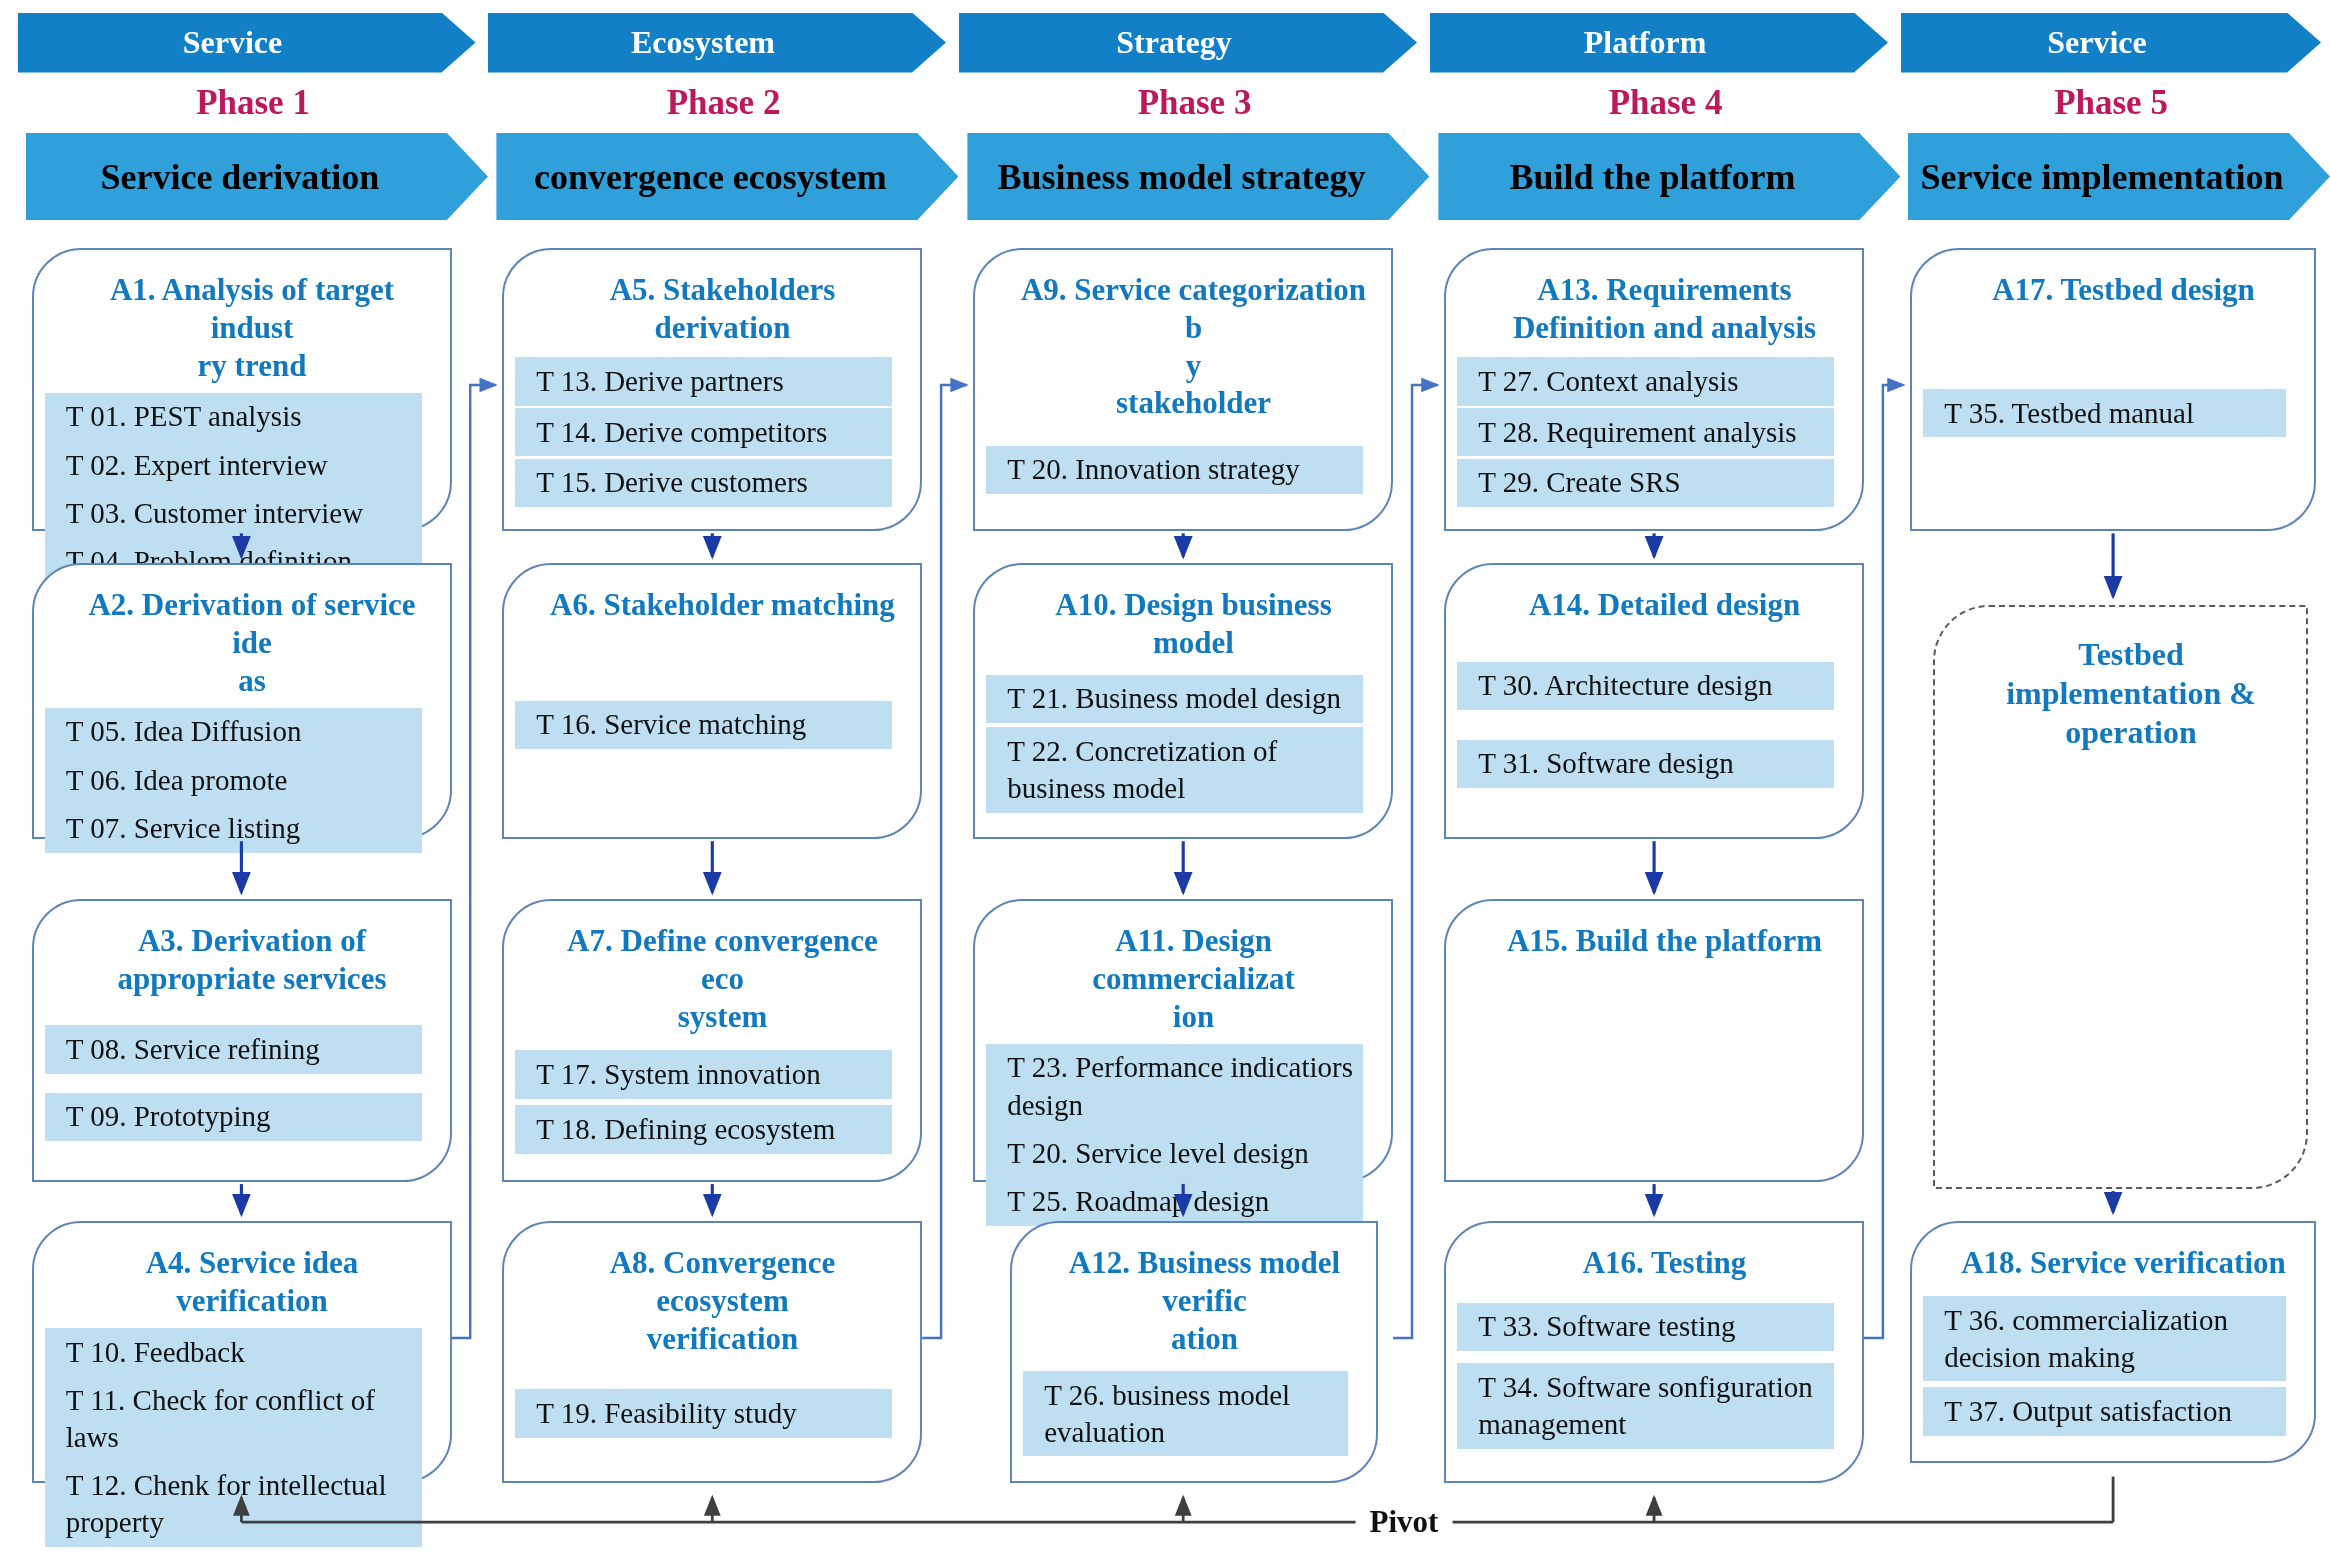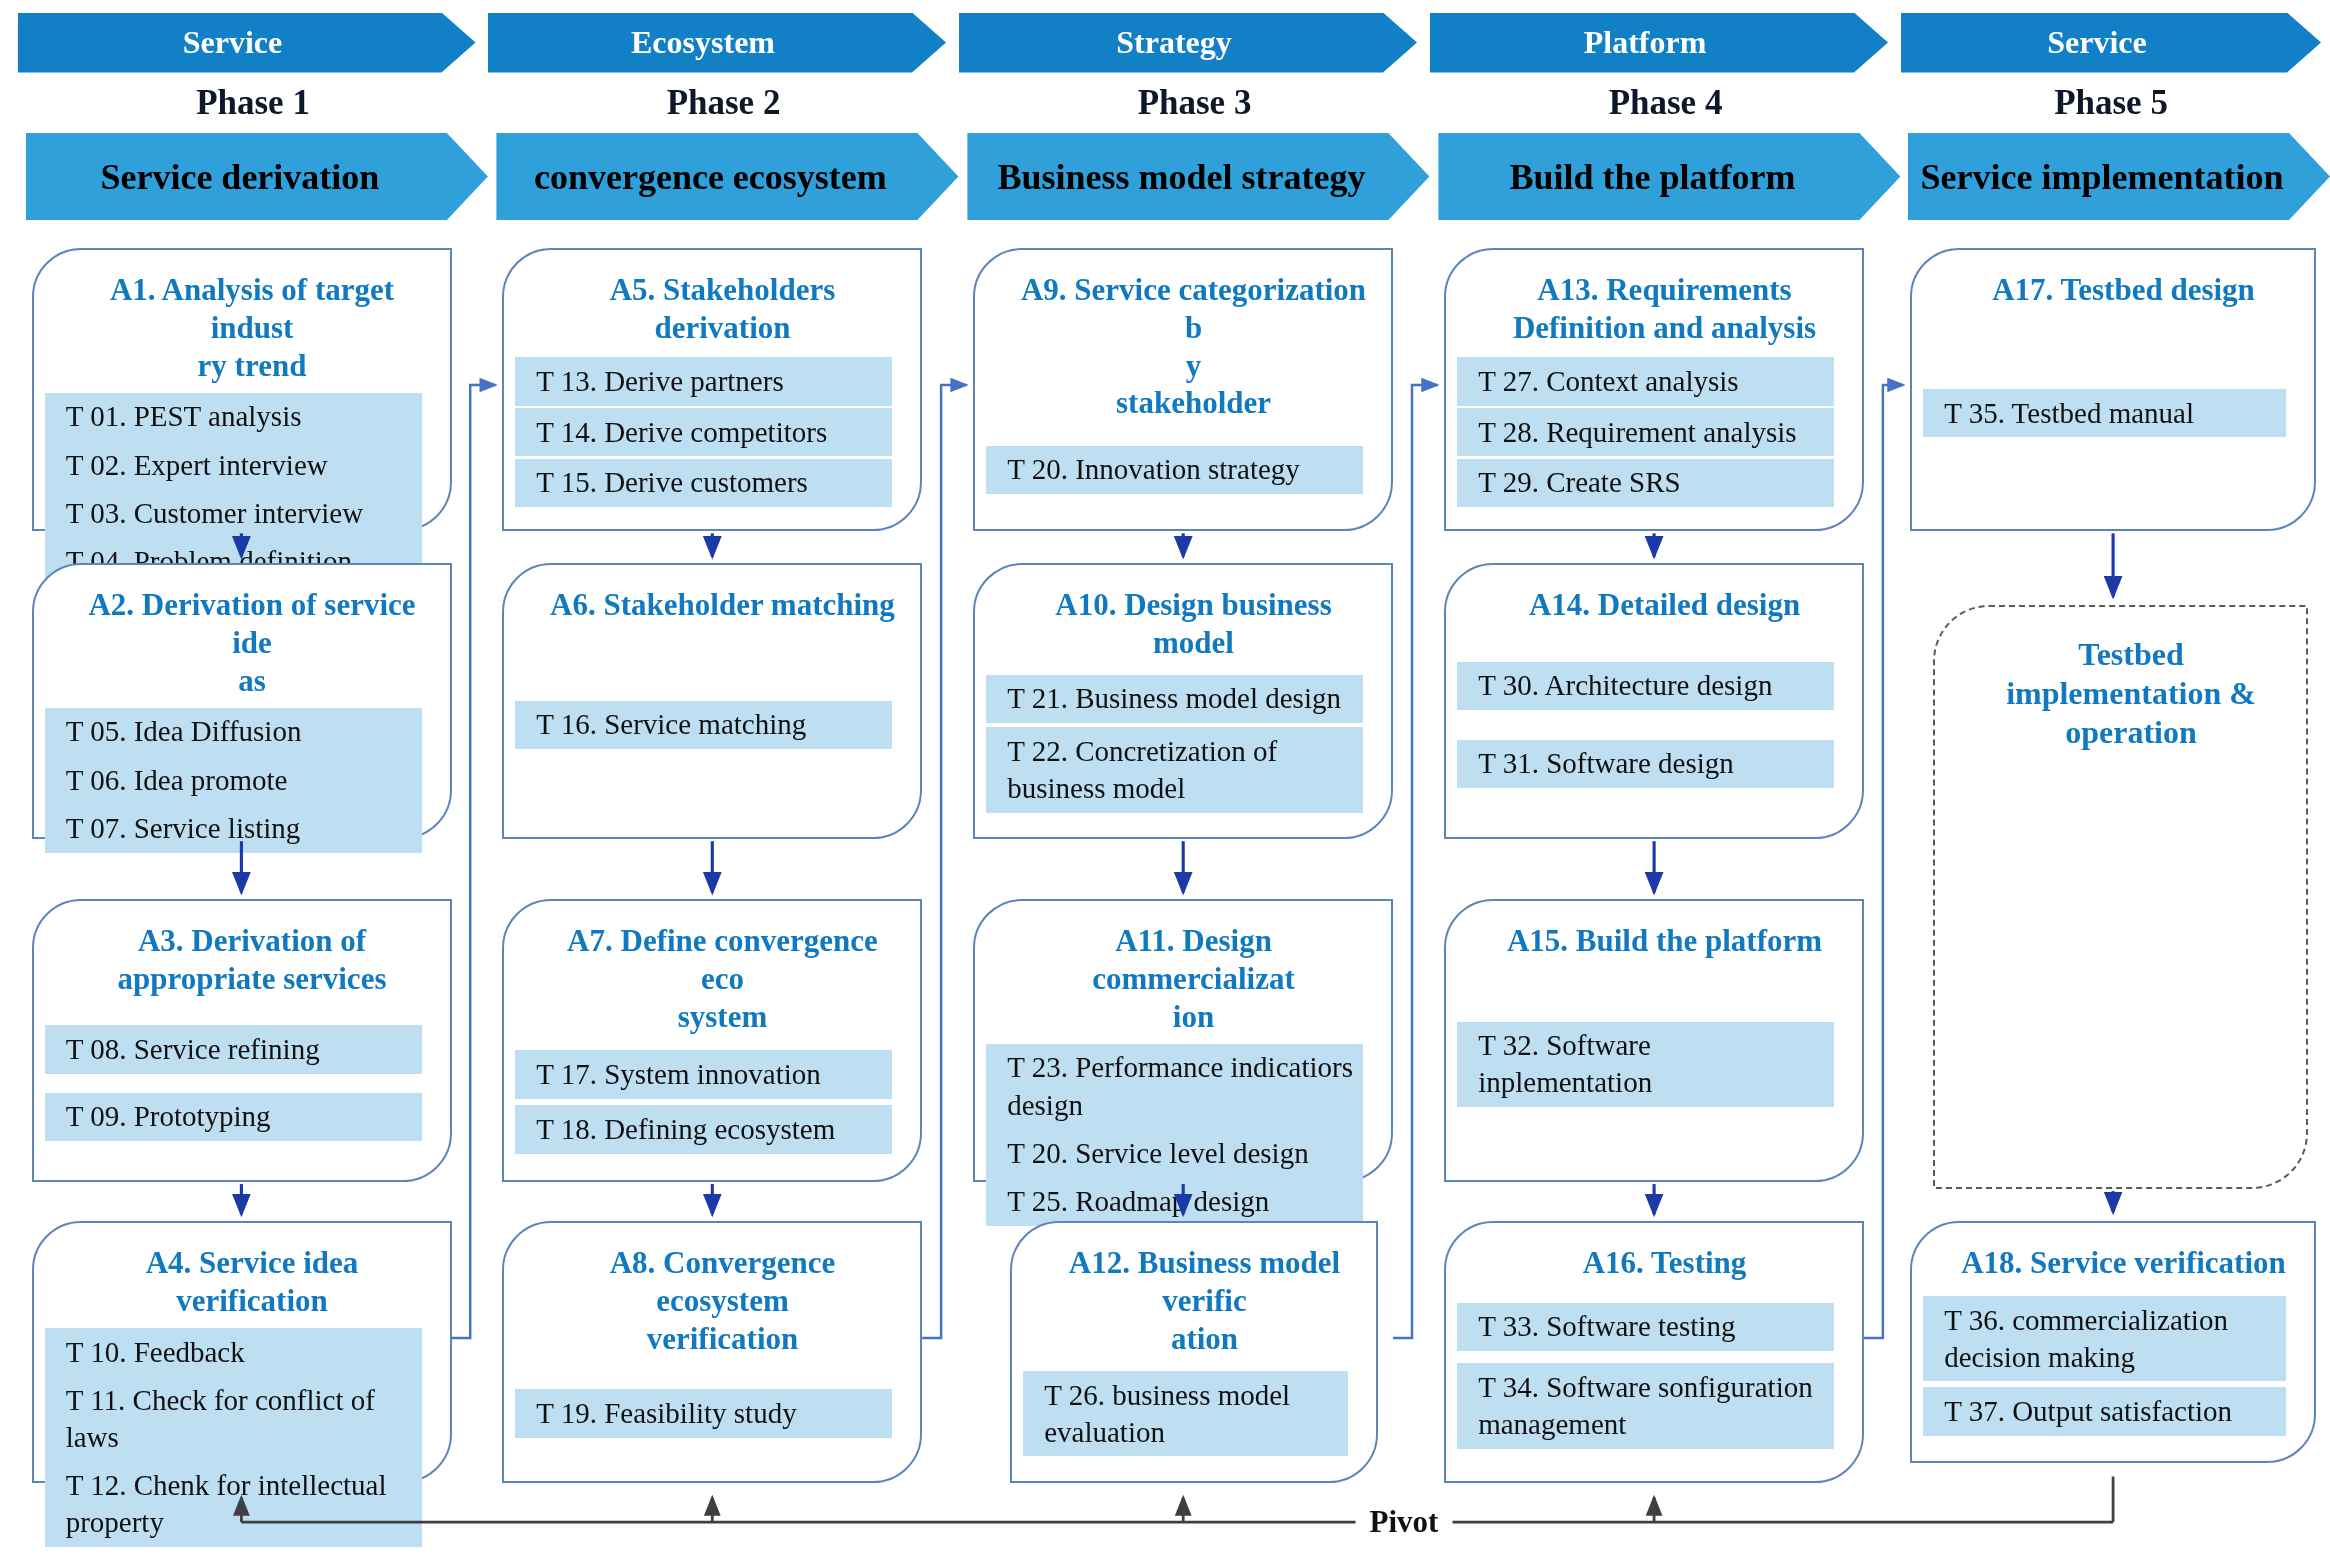--- a/index.html
+++ b/index.html
@@ -11,21 +11,21 @@
   .cat-arrow{
     position:absolute;top:12.6px;height:60px;left:0;
     background:#1180c6;color:#ffffff;font-weight:bold;font-size:32px;
     display:flex;align-items:center;justify-content:center;
     clip-path:polygon(0 0, calc(100% - 34px) 0, 100% 50%, calc(100% - 34px) 100%, 0 100%);
     padding-right:28px;box-sizing:border-box;
     filter:drop-shadow(0 4.2px 2.1px rgba(90,90,90,.45));
   }
   .phase-label{
     position:absolute;top:78px;height:49px;left:0;right:0;
-    color:#0f172a;font-weight:bold;font-size:35px;
+    color:#be185d;font-weight:bold;font-size:35px;
     display:flex;align-items:center;justify-content:center;
   }
   .banner-arrow{
     position:absolute;top:133px;height:87px;
     background:#2fa0da;color:#000000;font-weight:bold;font-size:36px;
     display:flex;align-items:center;justify-content:center;
     clip-path:polygon(0 0, calc(100% - 41px) 0, 100% 50%, calc(100% - 41px) 100%, 0 100%);
     padding-right:34px;box-sizing:border-box;
     filter:drop-shadow(0 4.2px 2.1px rgba(90,90,90,.45));
   }
@@ -196,23 +196,20 @@
       </div>
       <div class="activity-box" style="left: 1444px; top: 563px; width: 420px; height: 276px;">
         <div class="activity-title">A14. Detailed design</div>
         <div class="task-list">
           <div class="task-item">T 30. Architecture design</div>
           <div class="task-item">T 31. Software design</div>
         </div>
       </div>
       <div class="activity-box" style="left: 1444px; top: 899px; width: 420px; height: 283px;">
         <div class="activity-title">A15. Build the platform</div>
-        <div class="task-list">
-          <div class="task-item">T 32. Software inplementation</div>
-        </div>
       </div>
       <div class="activity-box" style="left: 1444px; top: 1221px; width: 420px; height: 262px;">
         <div class="activity-title">A16. Testing</div>
         <div class="task-list">
           <div class="task-item">T 33. Software testing</div>
           <div class="task-item">T 34. Software sonfiguration management</div>
         </div>
       </div>
       <div class="activity-box" style="left: 1910px; top: 248px; width: 406px; height: 283px;">
         <div class="activity-title">A17. Testbed design</div>

